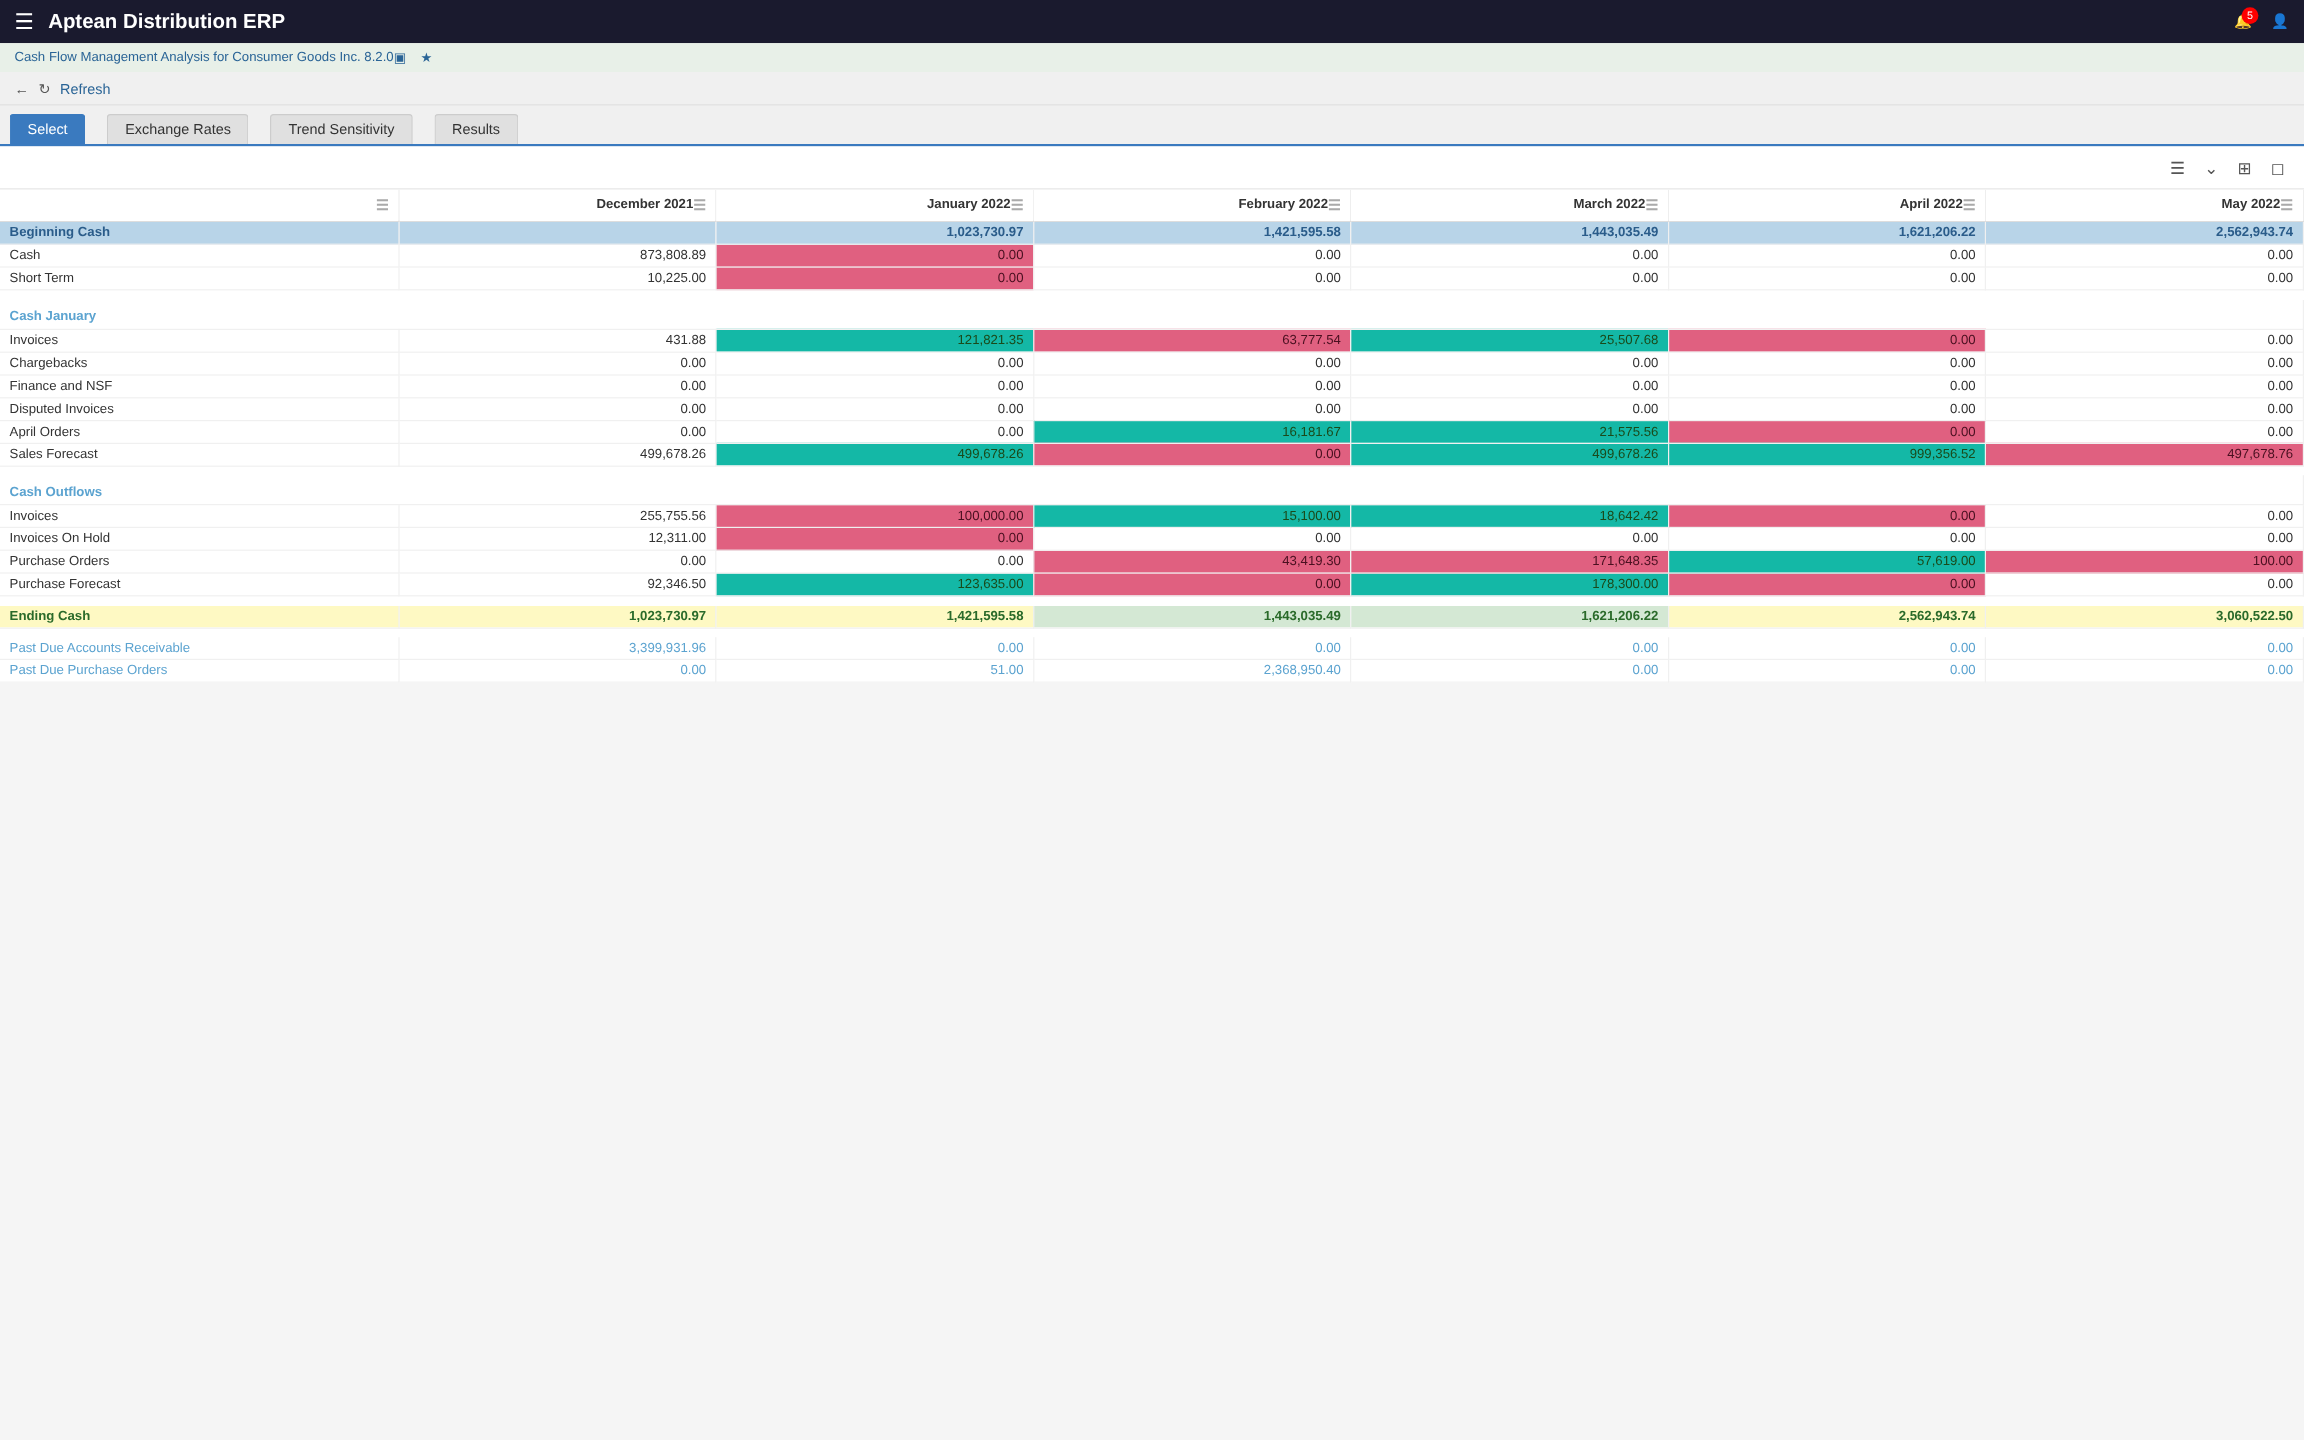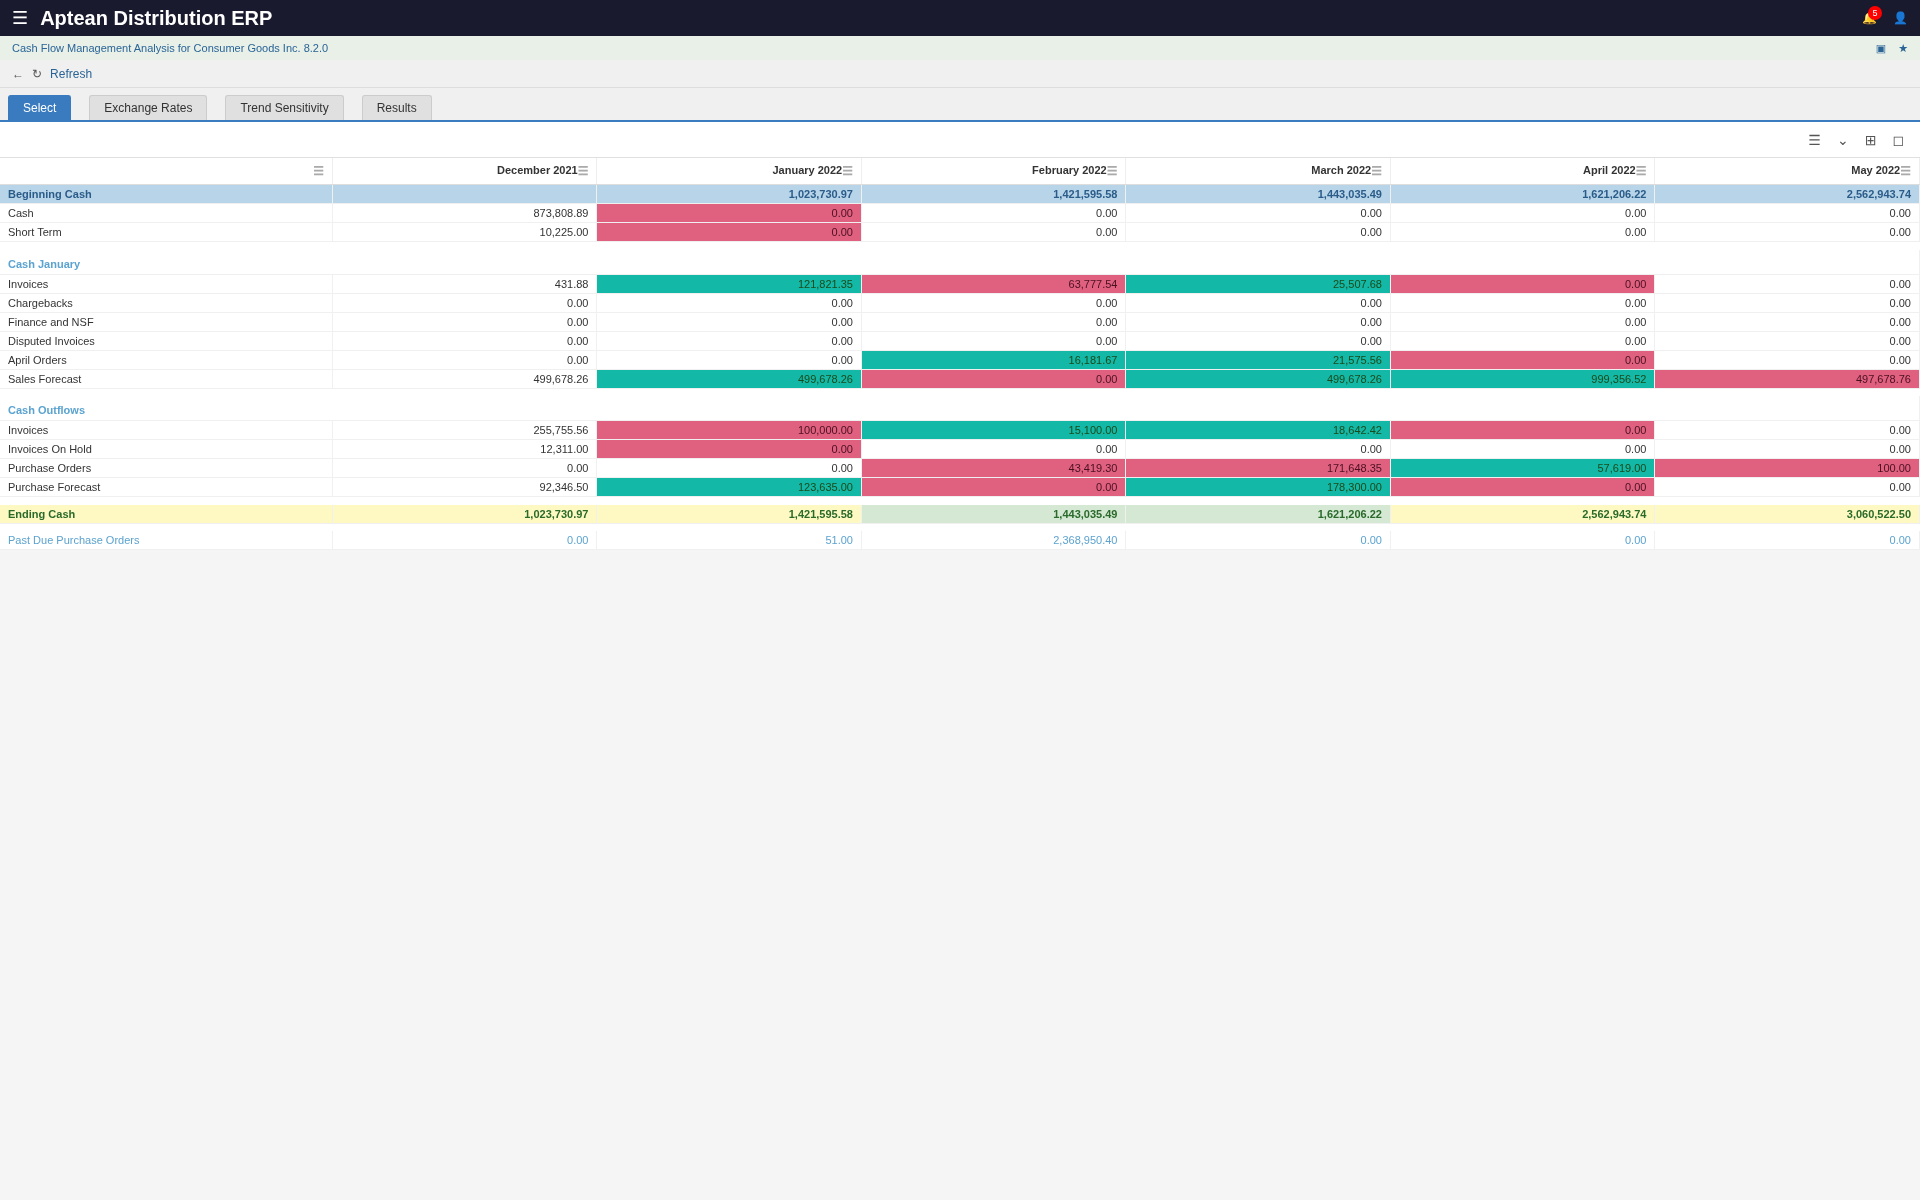--- a/index.html
+++ b/index.html
@@ -1,27 +1,27 @@
 <!DOCTYPE html>
 <html><head>
   <meta charset="utf-8">
   <style>
     * { margin: 0; padding: 0; box-sizing: border-box; }
     body { font-family: Arial, sans-serif; font-size: 12px; background: #f5f5f5; color: #333; width: 1920px; min-height: 1200px; overflow-x: auto; }
     
     
     .top-bar { background: #1a1a2e; color: white; height: 36px; display: flex; align-items: center; padding: 0 12px; gap: 12px; }
     .top-bar .menu-icon { font-size: 18px; cursor: pointer; }
-    .top-bar .app-title { font-size: 20px; font-weight: bold; flex: 1; }
+    .top-bar .app-title { font-size: 17px; font-weight: bold; flex: 1; }
     .top-bar .icons { display: flex; align-items: center; gap: 16px; }
     .notif-badge { position: relative; }
     .notif-badge .badge { position: absolute; top: -5px; right: -5px; background: red; color: white; border-radius: 50%; width: 14px; height: 14px; font-size: 9px; display: flex; align-items: center; justify-content: center; }
     
     
-    .subtitle-bar { background: #e8f0e8; padding: 4px 12px; font-size: 11px; color: #2a6496; display: flex; justify-content: space-between; align-items: center; height: 24px; }
+    .subtitle-bar { background: #e8f0e8; padding: 4px 12px; font-size: 11px; color: #2a6496; display: flex; align-items: center; height: 24px; }
     
     
     .refresh-bar { background: #f0f0f0; padding: 4px 12px; display: flex; align-items: center; gap: 8px; height: 28px; border-bottom: 1px solid #ddd; }
     .back-btn { cursor: pointer; color: #555; }
     .refresh-link { color: #2a6496; cursor: pointer; font-size: 12px; }
     
     
     .tabs { display: flex; background: #f0f0f0; border-bottom: 2px solid #3a7abf; height: 34px; align-items: flex-end; padding: 0 8px; gap: 18px; }
     .tab { padding: 5px 14px; cursor: pointer; border: 1px solid #ccc; border-bottom: none; background: #e0e0e0; color: #333; font-size: 12px; border-radius: 3px 3px 0 0; }
     .tab.active { background: #3a7abf; color: white; border-color: #3a7abf; }
@@ -275,20 +275,29 @@
         <td class="col-data" style="background:#d4e8d4">1,443,035.49</td>
         <td class="col-data" style="background:#d4e8d4">1,621,206.22</td>
         <td class="col-data cell-green">2,562,943.74</td>
         <td class="col-data">3,060,522.50</td>
       </tr>
 
       <tr class="spacer-row">
           <td colspan="7"></td>
         </tr>
 
+      <tr class="row-past-due">
+        <td class="col-label">Past Due Accounts Receivable</td>
+        <td class="col-data">3,399,931.96</td>
+        <td class="col-data">0.00</td>
+        <td class="col-data">0.00</td>
+        <td class="col-data">0.00</td>
+        <td class="col-data">0.00</td>
+        <td class="col-data">0.00</td>
+      </tr>
 
 
       <tr class="row-past-due">
         <td class="col-label">Past Due Purchase Orders</td>
         <td class="col-data">0.00</td>
         <td class="col-data">51.00</td>
         <td class="col-data">2,368,950.40</td>
         <td class="col-data">0.00</td>
         <td class="col-data">0.00</td>
         <td class="col-data">0.00</td>

